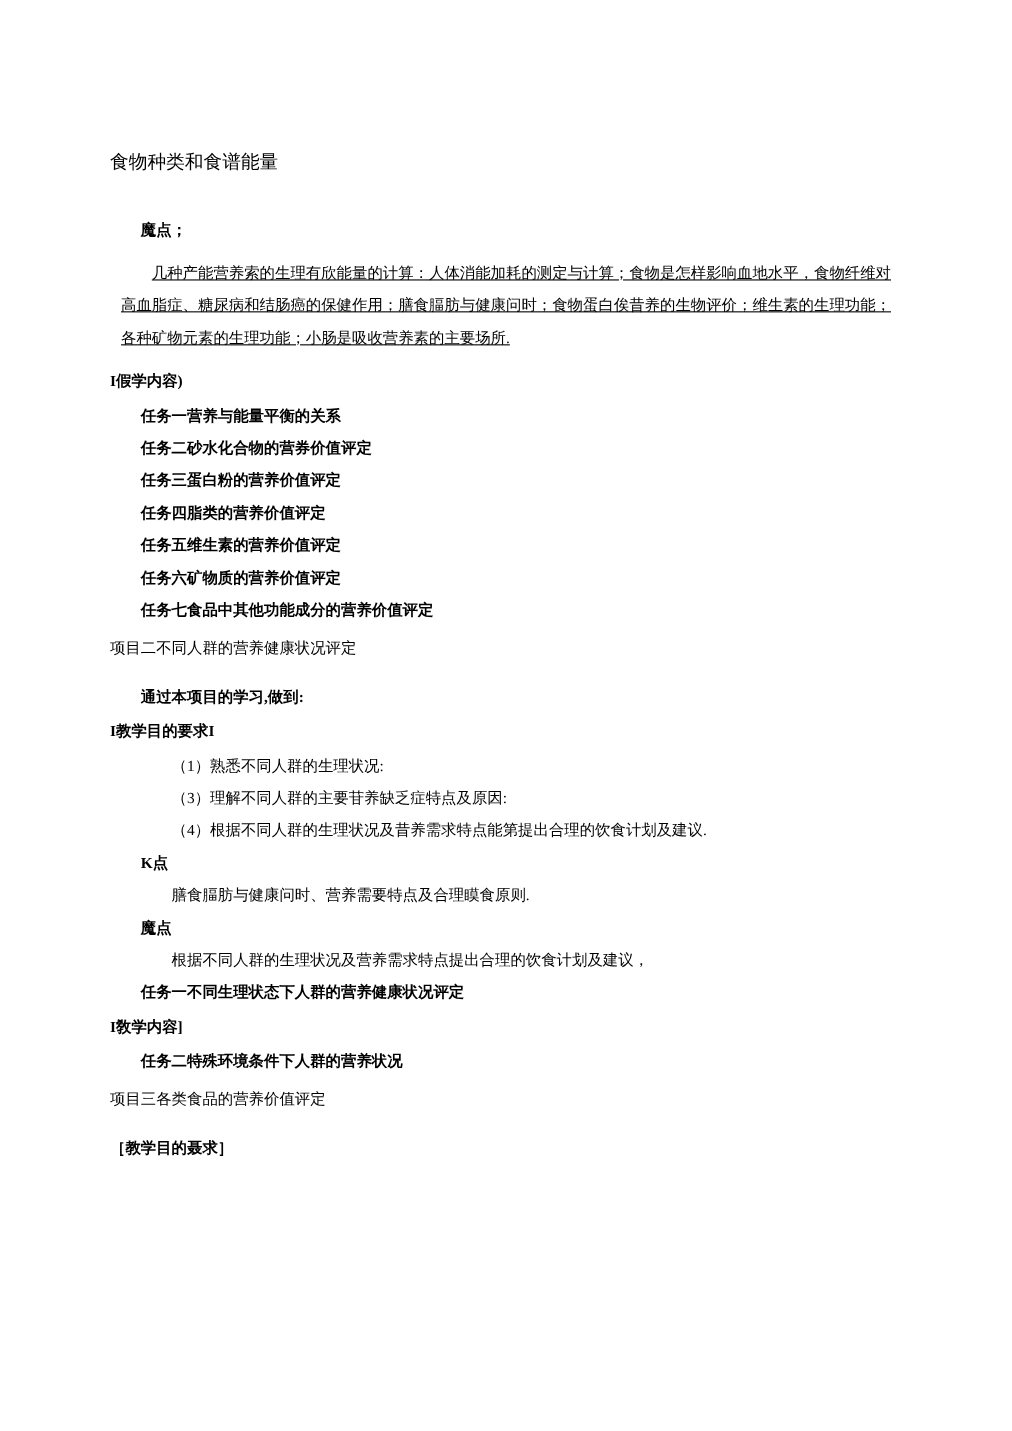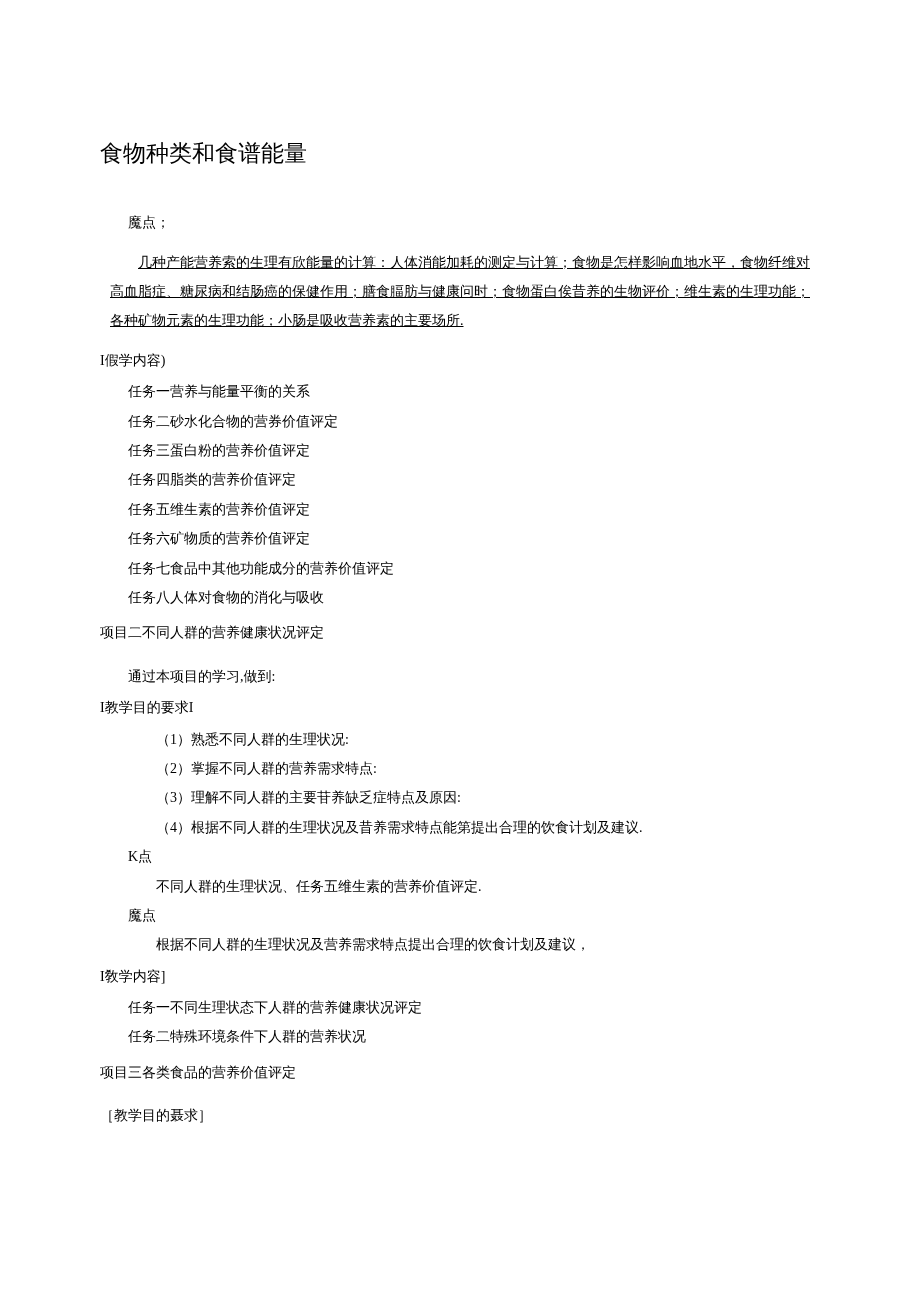--- a/index.html
+++ b/index.html
@@ -9,82 +9,82 @@
     font-family: "SimSun", "宋体", serif;
     color: #000000;
     width: 920px;
   }
   .page {
     padding: 130px 100px 80px 100px;
     font-size: 14px;
     line-height: 2.1;
   }
   .title {
-    font-size: 23px;
+    font-size: 17px;
     margin-bottom: 30px;
   }
   .indent-1 {
     padding-left: 2em;
+    font-weight: bold;
   }
   .indent-2 {
     padding-left: 4em;
   }
   .para {
     text-indent: 2em;
     margin: 10px;
     text-align: justify;
     text-decoration: underline;
   }
   .block {
     margin: 0;
   }
   .section-heading {
     margin-top: 6px;
     margin-bottom: 14px;
   }
   .label {
     margin-top: 2px;
     margin-bottom: 2px;
+    font-weight: bold;
   }
 </style>
 </head>
 <body>
 
 <div class="page">
 
   <div class="title">食物种类和食谱能量</div>
 
   <div class="block indent-1">魔点；</div>
   <p class="para">几种产能营养索的生理有欣能量的计算：人体消能加耗的测定与计算；食物是怎样影响血地水平，食物纤维对高血脂症、糖尿病和结肠癌的保健作用；膳食腷肪与健康问时；食物蛋白俟昔养的生物评价；维生素的生理功能；各种矿物元素的生理功能；小肠是吸收营养素的主要场所.</p>
 
   <div class="block label">I假学内容)</div>
   <div class="block indent-1">任务一营养与能量平衡的关系</div>
   <div class="block indent-1">任务二砂水化合物的营券价值评定</div>
   <div class="block indent-1">任务三蛋白粉的营养价值评定</div>
   <div class="block indent-1">任务四脂类的营养价值评定</div>
   <div class="block indent-1">任务五维生素的营养价值评定</div>
   <div class="block indent-1">任务六矿物质的营养价值评定</div>
   <div class="block indent-1">任务七食品中其他功能成分的营养价值评定</div>
-  <div class="block indent-1">任务八人体对食物的消化与吸收</div>
 
   <div class="block section-heading">项目二不同人群的营养健康状况评定</div>
 
   <div class="block indent-1">通过本项目的学习,做到:</div>
   <div class="block label">I教学目的要求I</div>
   <div class="block indent-2">（1）熟悉不同人群的生理状况:</div>
-  <div class="block indent-2">（2）掌握不同人群的营养需求特点:</div>
   <div class="block indent-2">（3）理解不同人群的主要苷养缺乏症特点及原因:</div>
   <div class="block indent-2">（4）根据不同人群的生理状况及昔养需求特点能第提出合理的饮食计划及建议.</div>
 
   <div class="block indent-1">K点</div>
-  <div class="block indent-2">不同人群的生理状况、任务五维生素的营养价值评定.</div>
+  <div class="block indent-2">膳食腷肪与健康问时、营养需要特点及合理瞙食原则.</div>
   <div class="block indent-1">魔点</div>
   <div class="block indent-2">根据不同人群的生理状况及营养需求特点提出合理的饮食计划及建议，</div>
 
+  <div class="block indent-1">任务一不同生理状态下人群的营养健康状况评定</div>
   <div class="block label">I敎学内容]</div>
-  <div class="block indent-1">任务一不同生理状态下人群的营养健康状况评定</div>
   <div class="block indent-1">任务二特殊环境条件下人群的营养状况</div>
 
   <div class="block section-heading">项目三各类食品的营养价值评定</div>
 
   <div class="block label">［教学目的聂求］</div>
 
 </div>
 
 </body></html>

